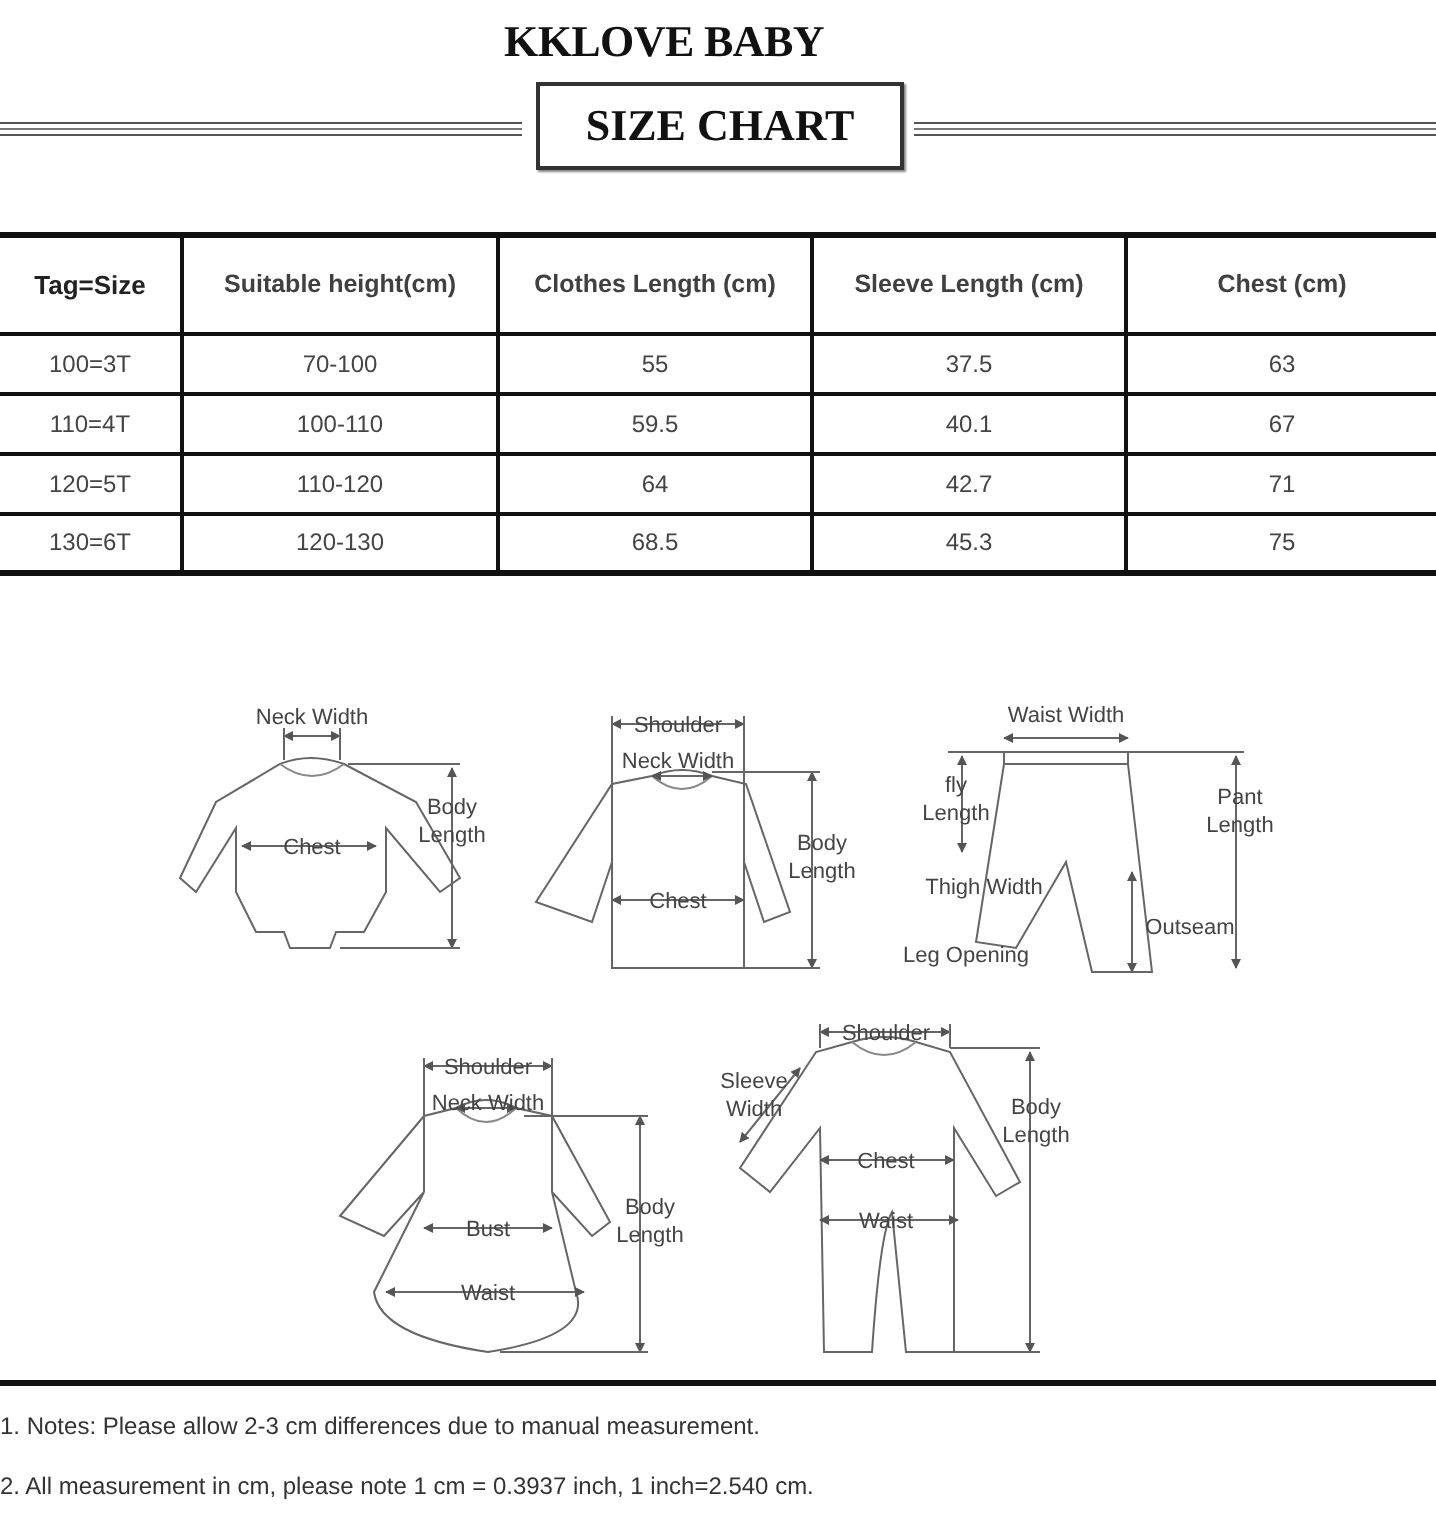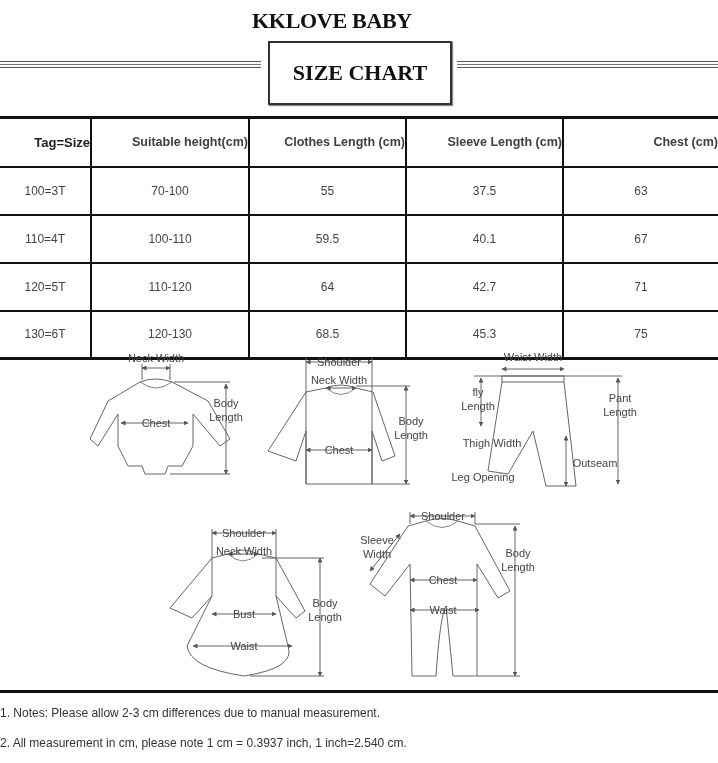--- a/index.html
+++ b/index.html
@@ -5,21 +5,21 @@
   * { box-sizing: border-box; margin: 0; padding: 0; }
   html, body { width: 718px; height: 763px; background: #ffffff; overflow: hidden; }
   body { position: relative; font-family: "DejaVu Sans", sans-serif; color: #222; }
 
   .brand {
     position: absolute; left: 0; width: 664px; top: 8px; text-align: center;
     font-family: "Liberation Serif", serif; font-weight: bold; font-size: 22px; color: #111;
     letter-spacing: -0.3px;
   }
   .title-box {
-    position: absolute; left: 268px; top: 41px; width: 184px; height: 64px;
+    position: absolute; left: 268px; top: 41px; width: 184px; height: 44px;
     border: 2px solid #333; box-shadow: 1px 1px 1px #888;
     display: flex; align-items: center; justify-content: center;
     font-family: "Liberation Serif", serif; font-weight: bold; font-size: 22px; color: #111;
   }
   .rule { position: absolute; top: 61px; height: 8px; }
   .rule span { display: block; height: 1px; background: #555; margin-bottom: 2px; }
   .rule span:nth-child(2) { background: #777; }
   .rule.left { left: 0; width: 261px; }
   .rule.right { left: 457px; width: 261px; }
 
@@ -29,26 +29,26 @@
   }
   table.size col.c0 { width: 91px; }
   table.size col.c1 { width: 158px; }
   table.size col.c2 { width: 157px; }
   table.size col.c3 { width: 157px; }
   table.size col.c4 { width: 155px; }
   table.size th, table.size td {
     border: 2px solid #111; text-align: center; vertical-align: middle;
     font-family: "Liberation Sans", sans-serif;
   }
-  table.size tr:first-child th { border-top-width: 3px; text-align: right; }
+  table.size tr:first-child th { border-top-width: 3px; }
   table.size th:first-child, table.size td:first-child { border-left: none; }
   table.size th:last-child, table.size td:last-child { border-right: none; }
   table.size th { height: 49px; font-size: 12.5px; font-weight: bold; color: #404040; }
   table.size th.first { font-size: 13px; color: #222; }
-  table.size td { height: 48px; font-size: 12px; color: #444; }
+  table.size td { height: 30px; font-size: 12px; color: #444; }
   table.size tr:last-child td { border-bottom-width: 3px; }
 
   .diagrams { position: absolute; left: 0; top: 346px; width: 650px; height: 344px; }
   .lbl { font-family: "Liberation Sans", sans-serif; font-size: 11px; fill: #444; }
 
   .bottom-rule { position: absolute; left: 0; top: 690px; width: 718px; height: 3px; background: #111; }
   .note {
     position: absolute; left: 0; font-family: "Liberation Sans", sans-serif;
     font-size: 12px; color: #333;
   }

